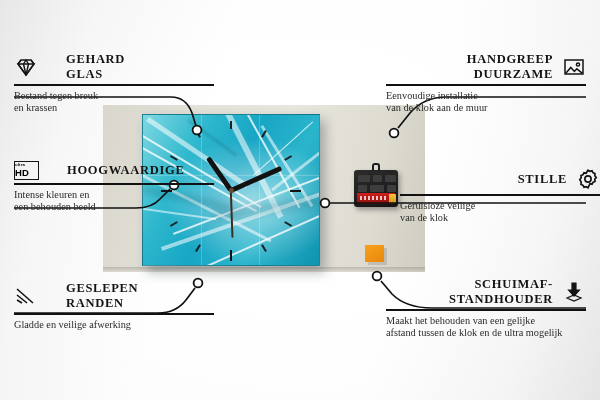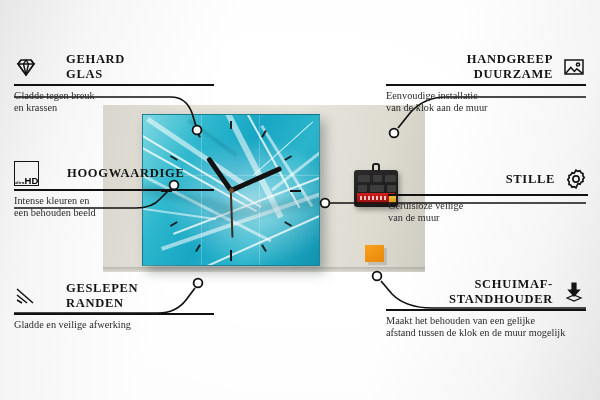--- a/index.html
+++ b/index.html
@@ -110,31 +110,31 @@
   }
   .left  .head { justify-content:flex-start;gap:28px; }
   .left  .title{ text-align:left; }
   .left  .desc { text-align:left; }
   .right .head { justify-content:flex-end; flex-direction:row; }
   .right .title{ text-align:right; }
   .right .desc { text-align:left; }
   .icon { width:24px; height:24px; flex:0 0 24px; display:block; color:#141414; }
   .icon svg { display:block; width:24px; height:24px; }
   .hdicon {
-    width:25px; height:25px; flex:0 0 25px; border:1.6px solid #141414;
-    display:flex; align-items:flex-end; justify-content:center; line-height:1;
+    width:25px; height:19px; flex:0 0 25px; border:1.6px solid #141414;
+    display:flex; flex-direction:column; align-items:flex-start; justify-content:center; line-height:1;
   }
   .hdicon .u { font-family:"Liberation Sans", sans-serif; font-size:4.2px; font-weight:700; letter-spacing:.2px; }
   .hdicon .h { font-family:"Liberation Sans", sans-serif; font-size:9.5px; font-weight:700; letter-spacing:.2px; margin-top:.5px; }
 
   #f1 { left:14px; top:52px;  }
   #f2 { left:14px; top:161px; }
   #f3 { left:14px; top:281px; }
   #f4 { left:386px; top:52px;  }
-  #f5 { left:388px; top:167px; }
+  #f5 { left:400px; top:167px; }
   #f6 { left:386px; top:277px; }
   #f6 .desc { width:200px; }
 </style>
 </head>
 <body>
 
 <div id="stage">
 
   <div class="photo">
     <div class="beige"></div>
@@ -233,21 +233,21 @@
           <path d="M9.5 9L12 20l2.5-11"></path>
         </svg>
       </span>
       <div>
         <div class="title">GEHARD</div>
         <div class="title">GLAS</div>
       </div>
     </div>
     <div class="rule"></div>
     <div class="desc">
-      <div>Gladde tegen breuk</div>
+      <div>Bestand tegen breuk</div>
       <div>en krassen</div>
     </div>
   </div>
 
   <div class="feat left" id="f2">
     <div class="head">
       <span class="hdicon">
         <span class="u">ultra</span>
         <span class="h">HD</span>
       </span>
@@ -311,37 +311,37 @@
       <span class="icon">
         <svg viewBox="0 0 24 24" fill="none" stroke="currentColor" stroke-width="1.7">
           <path d="M12 3.2l1.9 1.1 2.1-.5 1 1.9 2 .9-.2 2.2 1.4 1.7-1.4 1.7.2 2.2-2 .9-1 1.9-2.1-.5L12 20.8l-1.9-1.1-2.1.5-1-1.9-2-.9.2-2.2L3.8 12.5l1.4-1.7-.2-2.2 2-.9 1-1.9 2.1.5z"></path>
           <circle cx="12" cy="12" r="3.1"></circle>
         </svg>
       </span>
     </div>
     <div class="rule"></div>
     <div class="desc">
       <div>Geruisloze veilige</div>
-      <div>van de muur</div>
+      <div>van de klok</div>
     </div>
   </div>
 
   <div class="feat right" id="f6">
     <div class="head">
       <div>
         <div class="title">SCHUIMAF-</div>
         <div class="title">STANDHOUDER</div>
       </div>
       <span class="icon">
         <svg viewBox="0 0 24 24" fill="currentColor" stroke="currentColor" stroke-width="1.2">
           <path d="M10 3h4v7h3.4L12 16 6.6 10H10z"></path>
           <path d="M5 18l7-3 7 3-7 3z" fill="none"></path>
         </svg>
       </span>
     </div>
     <div class="rule"></div>
     <div class="desc">
       <div>Maakt het behouden van een gelijke</div>
-      <div>afstand tussen de klok en de muur mogelijk</div>
+      <div>afstand tussen de klok en de ultra mogelijk</div>
     </div>
   </div>
 
 </div>
 
 </body></html>

